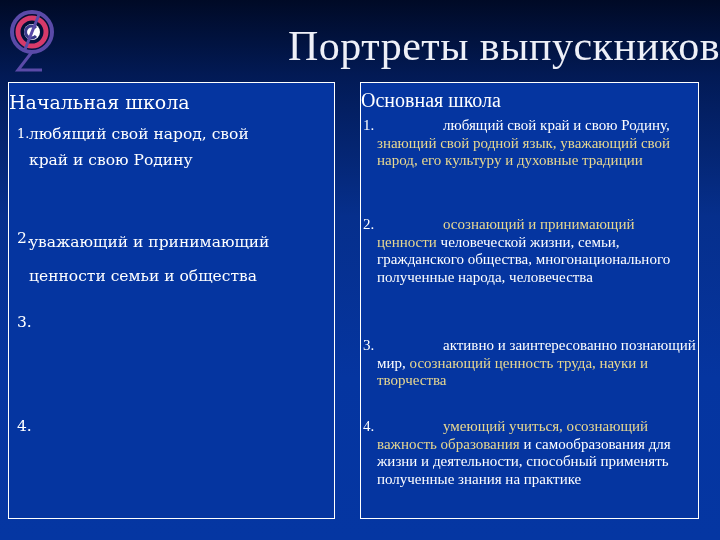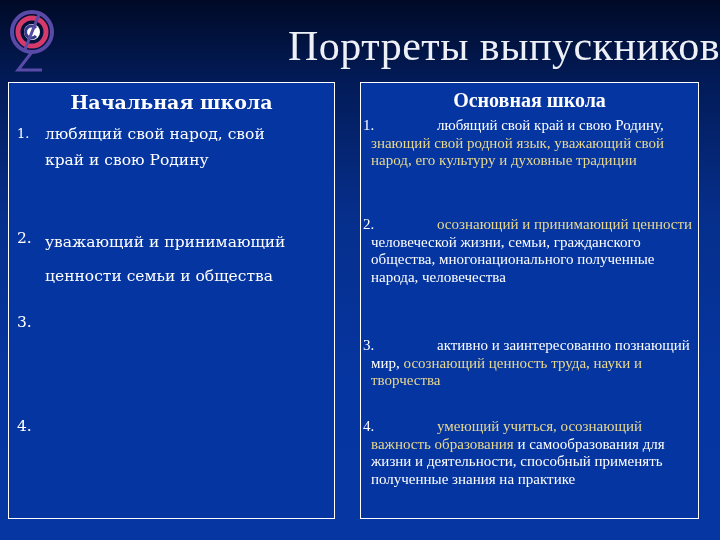--- a/index.html
+++ b/index.html
@@ -13,29 +13,29 @@
     .title {
       position:absolute; left:0; width:720px; top:22px; text-align:right;
       font-size:42px; color:#eef0f8; letter-spacing:0.5px; padding-left:40px; box-sizing:border-box;
     }
     .box {
       position:absolute; top:82px; height:437px; border:1.5px solid #ffffff;
       background:#0535a0; box-sizing:border-box;
     }
     .box.left { left:8px; width:327px; }
     .box.right { left:360px; width:339px; }
-    .box-heading { text-align:center; font-size:20px; margin-top:6px;font-weight:bold; }
+    .box-heading { text-align:left; font-size:20px; margin-top:6px; }
     .left .box-heading { font-family:"DejaVu Serif", serif; font-size:19px; margin-top:8px; }
     .item { position:absolute; left:0; right:0; }
     .left .item { font-family:"DejaVu Serif", serif; font-size:15.5px; line-height:26px; }
     .left .num { position:absolute; left:8px; top:0; }
-    .left .txt { margin-left:36px; }
+    .left .txt { margin-left:20px; }
     .right .item { font-size:15px; line-height:17.5px; }
     .right .num { position:absolute; left:2px; top:0; }
-    .right .txt { margin-left:10px; text-indent:66px; padding-right:2px; }
+    .right .txt { margin-left:16px; text-indent:66px; padding-right:2px; }
     .hl { color:#e8d890; }
     .page-num { position:absolute; left:662px; top:539px; font-size:13px; color:#ffffff;margin-left:12px; }
   </style>
 </head>
 <body>
 
 <svg class="logo" viewBox="0 0 44 70">
   <circle cx="22" cy="24" r="20" fill="none" stroke="#5a4aa8" stroke-width="4"></circle>
   <circle cx="22" cy="24" r="14" fill="none" stroke="#d63a6a" stroke-width="5"></circle>
   <circle cx="22" cy="24" r="8" fill="#ffffff"></circle>

